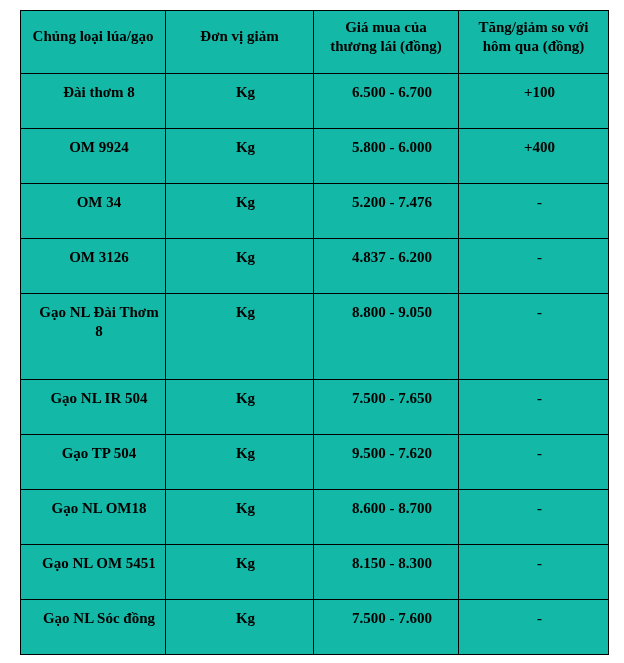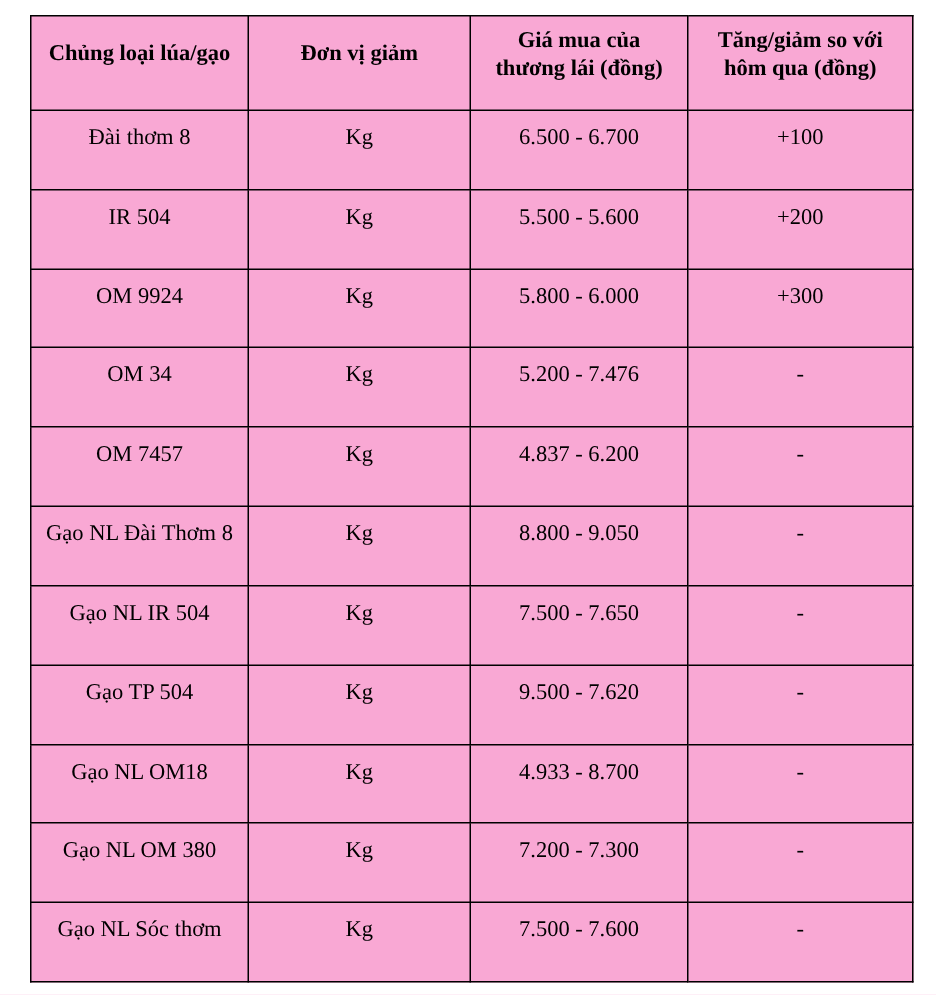--- a/index.html
+++ b/index.html
@@ -16,40 +16,40 @@
     overflow: hidden;
   }
   table.price-table {
     position: absolute;
     left: 20px;
     top: 10px;
     width: 588px;
     height: 645px;
     border-collapse: collapse;
     table-layout: fixed;
-    background: #f9a8d4;
+    background: #14b8a6;
   }
   table.price-table th,
   table.price-table td {
     border: 1.5px solid #000000;
     text-align: center;
     font-size: 15px;
     line-height: 1.3;
     overflow: hidden;
   }
   table.price-table th {
     font-weight: bold;
     vertical-align: middle;
     height: 63px;
     padding: 4px 10px 14px 10px;
   }
   table.price-table td {
     vertical-align: top;
-    padding: 9px 4px 4px 4px;
-    font-weight: normal;
+    padding: 9px 4px 4px 16px;
+    font-weight: bold;
   }
   col.c1 { width: 145px; }
   col.c2 { width: 148px; }
   col.c3 { width: 145px; }
   col.c4 { width: 150px; }
 </style>
 </head>
 <body>
 
 <div class="page">
@@ -69,39 +69,33 @@
       </tr>
     </thead>
     <tbody>
       <tr>
         <td>Đài thơm 8</td>
         <td>Kg</td>
         <td>6.500 - 6.700</td>
         <td>+100</td>
       </tr>
       <tr>
-        <td>IR 504</td>
-        <td>Kg</td>
-        <td>5.500 - 5.600</td>
-        <td>+200</td>
-      </tr>
-      <tr>
         <td>OM 9924</td>
         <td>Kg</td>
         <td>5.800 - 6.000</td>
-        <td>+300</td>
+        <td>+400</td>
       </tr>
       <tr>
         <td>OM 34</td>
         <td>Kg</td>
         <td>5.200 - 7.476</td>
         <td>-</td>
       </tr>
       <tr>
-        <td>OM 7457</td>
+        <td>OM 3126</td>
         <td>Kg</td>
         <td>4.837 - 6.200</td>
         <td>-</td>
       </tr>
       <tr>
         <td>Gạo NL Đài Thơm 8</td>
         <td>Kg</td>
         <td>8.800 - 9.050</td>
         <td>-</td>
       </tr>
@@ -113,30 +107,30 @@
       </tr>
       <tr>
         <td>Gạo TP 504</td>
         <td>Kg</td>
         <td>9.500 - 7.620</td>
         <td>-</td>
       </tr>
       <tr>
         <td>Gạo NL OM18</td>
         <td>Kg</td>
-        <td>4.933 - 8.700</td>
+        <td>8.600 - 8.700</td>
         <td>-</td>
       </tr>
       <tr>
-        <td>Gạo NL OM 380</td>
+        <td>Gạo NL OM 5451</td>
         <td>Kg</td>
-        <td>7.200 - 7.300</td>
+        <td>8.150 - 8.300</td>
         <td>-</td>
       </tr>
       <tr>
-        <td>Gạo NL Sóc thơm</td>
+        <td>Gạo NL Sóc đồng</td>
         <td>Kg</td>
         <td>7.500 - 7.600</td>
         <td>-</td>
       </tr>
     </tbody>
   </table>
 </div>
 
 </body></html>

